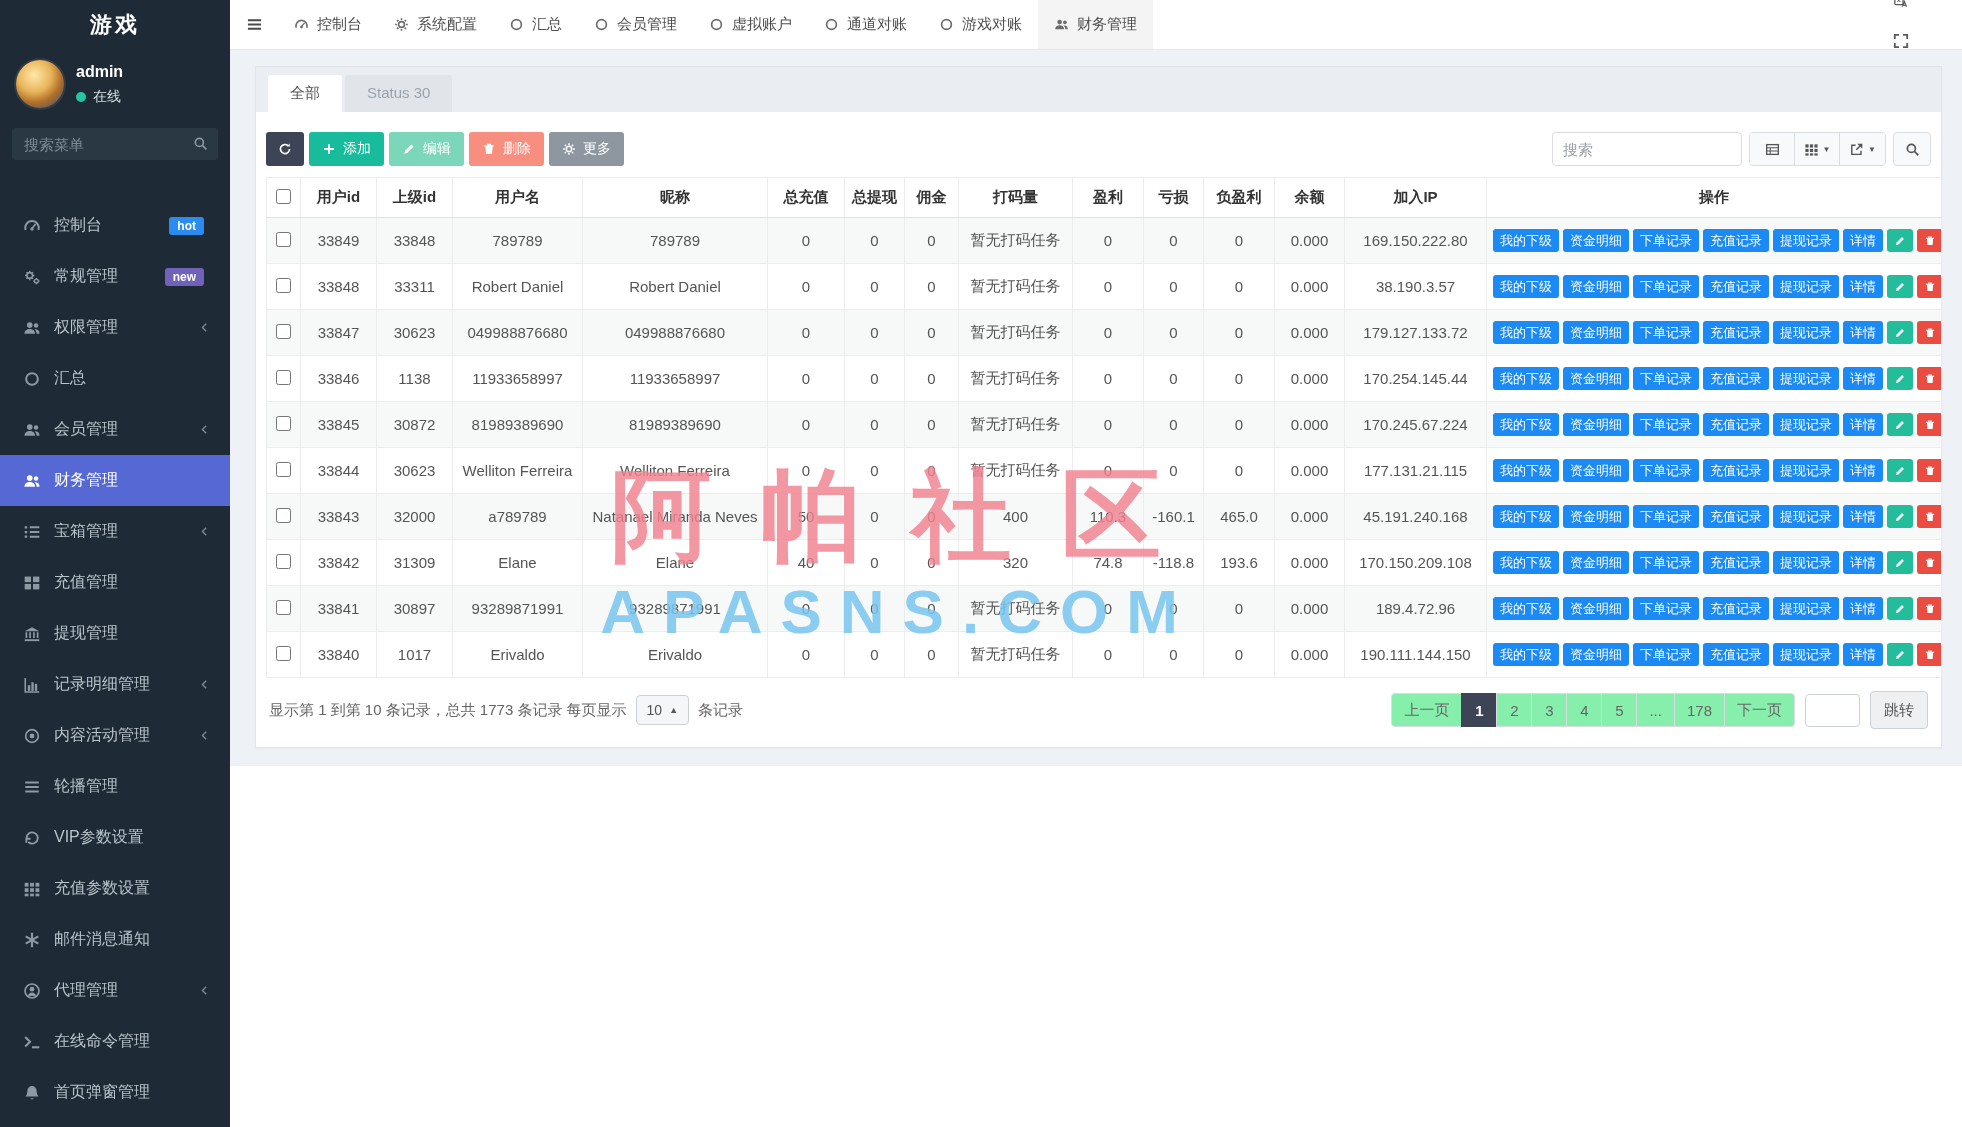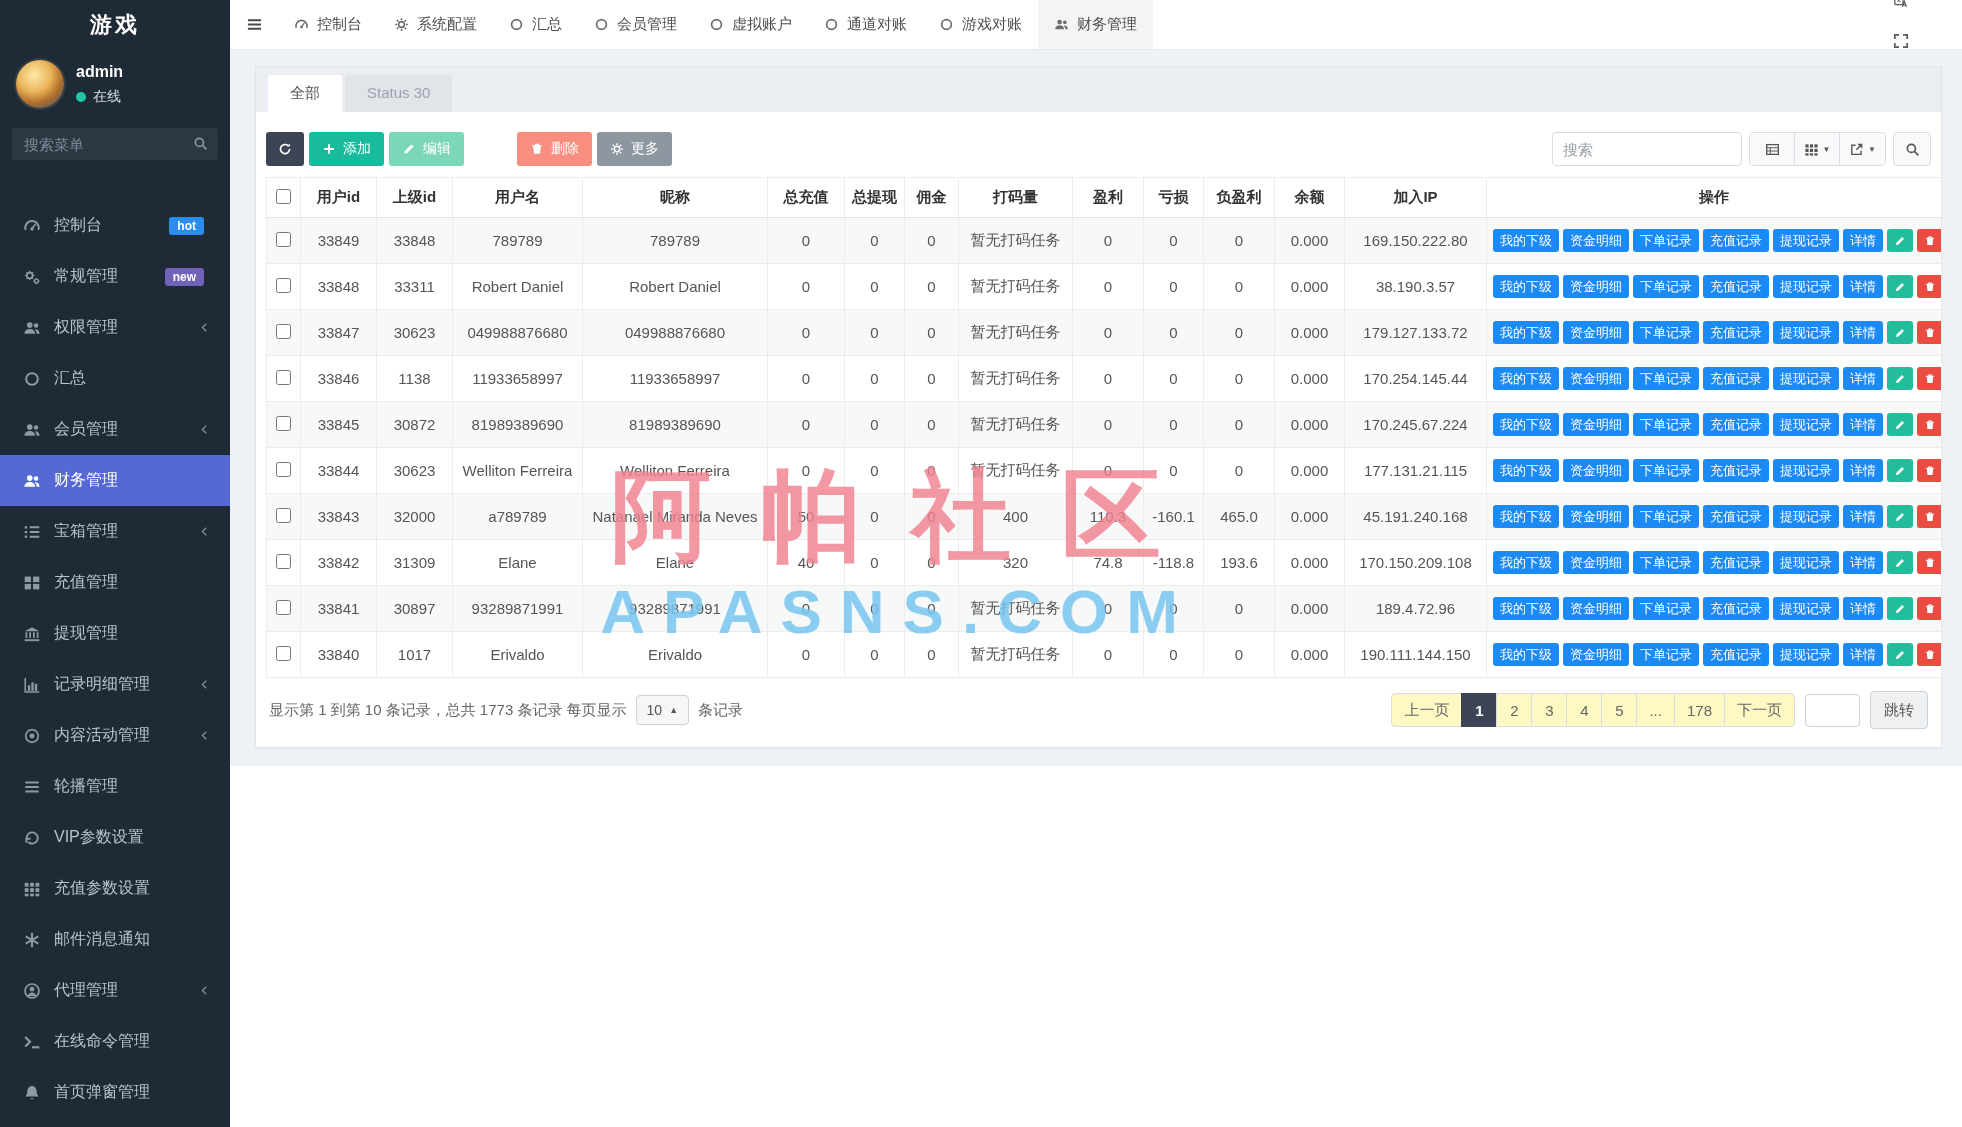--- a/index.html
+++ b/index.html
@@ -70,21 +70,21 @@
   .tab.active { background:#fff; color:#555; }
   .card-body { padding:20px 10px 18px; }
 
   .toolbar { display:flex; align-items:center; justify-content:space-between; padding-bottom:11px; }
   .tb-left { display:flex; gap:5px; }
   .btn { height:34px; border:none; border-radius:3px; color:#fff; font-size:14px; display:inline-flex; align-items:center; gap:7px; padding:0 13px; cursor:pointer; font-family:inherit; }
   .btn .bi { width:14px; height:14px; }
   .btn-refresh { background:var(--btn-refresh,#3d4456); width:38px; justify-content:center; padding:0; }
   .btn-add { background:var(--btn-add,#18bc9c); }
   .btn-edit { background:var(--btn-edit,#7cd6ba); }
-  .btn-del { background:var(--btn-delete,#f88e80);margin-left:48px; }
+  .btn-del { background:var(--btn-delete,#f88e80); }
   .btn-more { background:var(--btn-more,#8e97a0); }
   .tb-right { display:flex; align-items:center; gap:7px; }
   .search-box input { width:190px; height:34px; border:1px solid #d9dde2; border-radius:4px; font-size:15px; padding:0 10px; color:#555; outline:none; }
   .search-box input::placeholder { color:#9aa1a8; }
   .btn-group { display:flex; border:1px solid #d9dde2; border-radius:4px; overflow:hidden; }
   .tool-btn { width:45px; height:32px; background:#f8f9fa; display:flex; align-items:center; justify-content:center; gap:4px; color:#555; border:none; border-right:1px solid #d9dde2; cursor:pointer; }
   .tool-btn:last-child { border-right:none; }
   .tool-btn .ti { width:15px; height:15px; }
   .caret { font-size:8px; color:#555; }
   .btn-find { width:38px; height:34px; border:1px solid #d9dde2; border-radius:4px; background:#f8f9fa; display:flex; align-items:center; justify-content:center; color:#555; cursor:pointer; }
@@ -105,21 +105,21 @@
   .watermark { position:absolute; left:290px; top:288px; width:670px; text-align:center; pointer-events:none; z-index:5; }
   .wm1 { font-size:100px; font-weight:bold; color:var(--wm-pink,rgba(241,130,144,.8)); opacity:.82; letter-spacing:50px; margin-left:40px; line-height:1; white-space:nowrap; }
   .wm2 { font-size:62px; font-weight:bold; color:var(--wm-blue,rgba(120,198,240,.85)); opacity:.85; letter-spacing:18px; margin-top:16px; margin-left:14px; line-height:1; white-space:nowrap; }
 
   .pager { display:flex; align-items:center; justify-content:space-between; margin-top:13px; padding:0 3px; }
   .pager-info { font-size:15px; color:#666; display:flex; align-items:center; gap:9px; }
   .page-size { height:30px; border:1px solid #ccd2d8; background:#f4f6f8; border-radius:4px; font-size:14px; color:#555; padding:0 10px; display:inline-flex; align-items:center; gap:7px; cursor:pointer; font-family:inherit; }
   .page-size .caret { font-size:9px; }
   .pager-right { display:flex; align-items:center; gap:10px; }
   .pages { display:flex; list-style:none; margin:0; padding:0; }
-  .pages li { min-width:36px; height:34px; border:1px solid #d9dde2; margin-left:-1px; display:flex; align-items:center; justify-content:center; font-size:15px; color:#666; padding:0 12px; background:#fef9c3; cursor:pointer; }
+  .pages li { min-width:36px; height:34px; border:1px solid #d9dde2; margin-left:-1px; display:flex; align-items:center; justify-content:center; font-size:15px; color:#666; padding:0 12px; background:#86efac; cursor:pointer; }
   .pages li:first-child { border-radius:4px 0 0 4px; margin-left:0; }
   .pages li:last-child { border-radius:0 4px 4px 0; }
   .pages li.active { background:var(--page-active,#3d4456); border-color:var(--page-active,#3d4456); color:#fff; font-weight:bold; }
   .jump-input { width:55px; height:33px; border:1px solid #ccd2d8; border-radius:4px; outline:none; font-size:15px; text-align:center; }
   .jump-btn { height:38px; padding:0 13px; background:#eef0f2; border:1px solid #ccd2d8; border-radius:4px; font-size:15px; color:#555; cursor:pointer; font-family:inherit; }
 </style>
 </head>
 <body>
 
 <div class="app">

